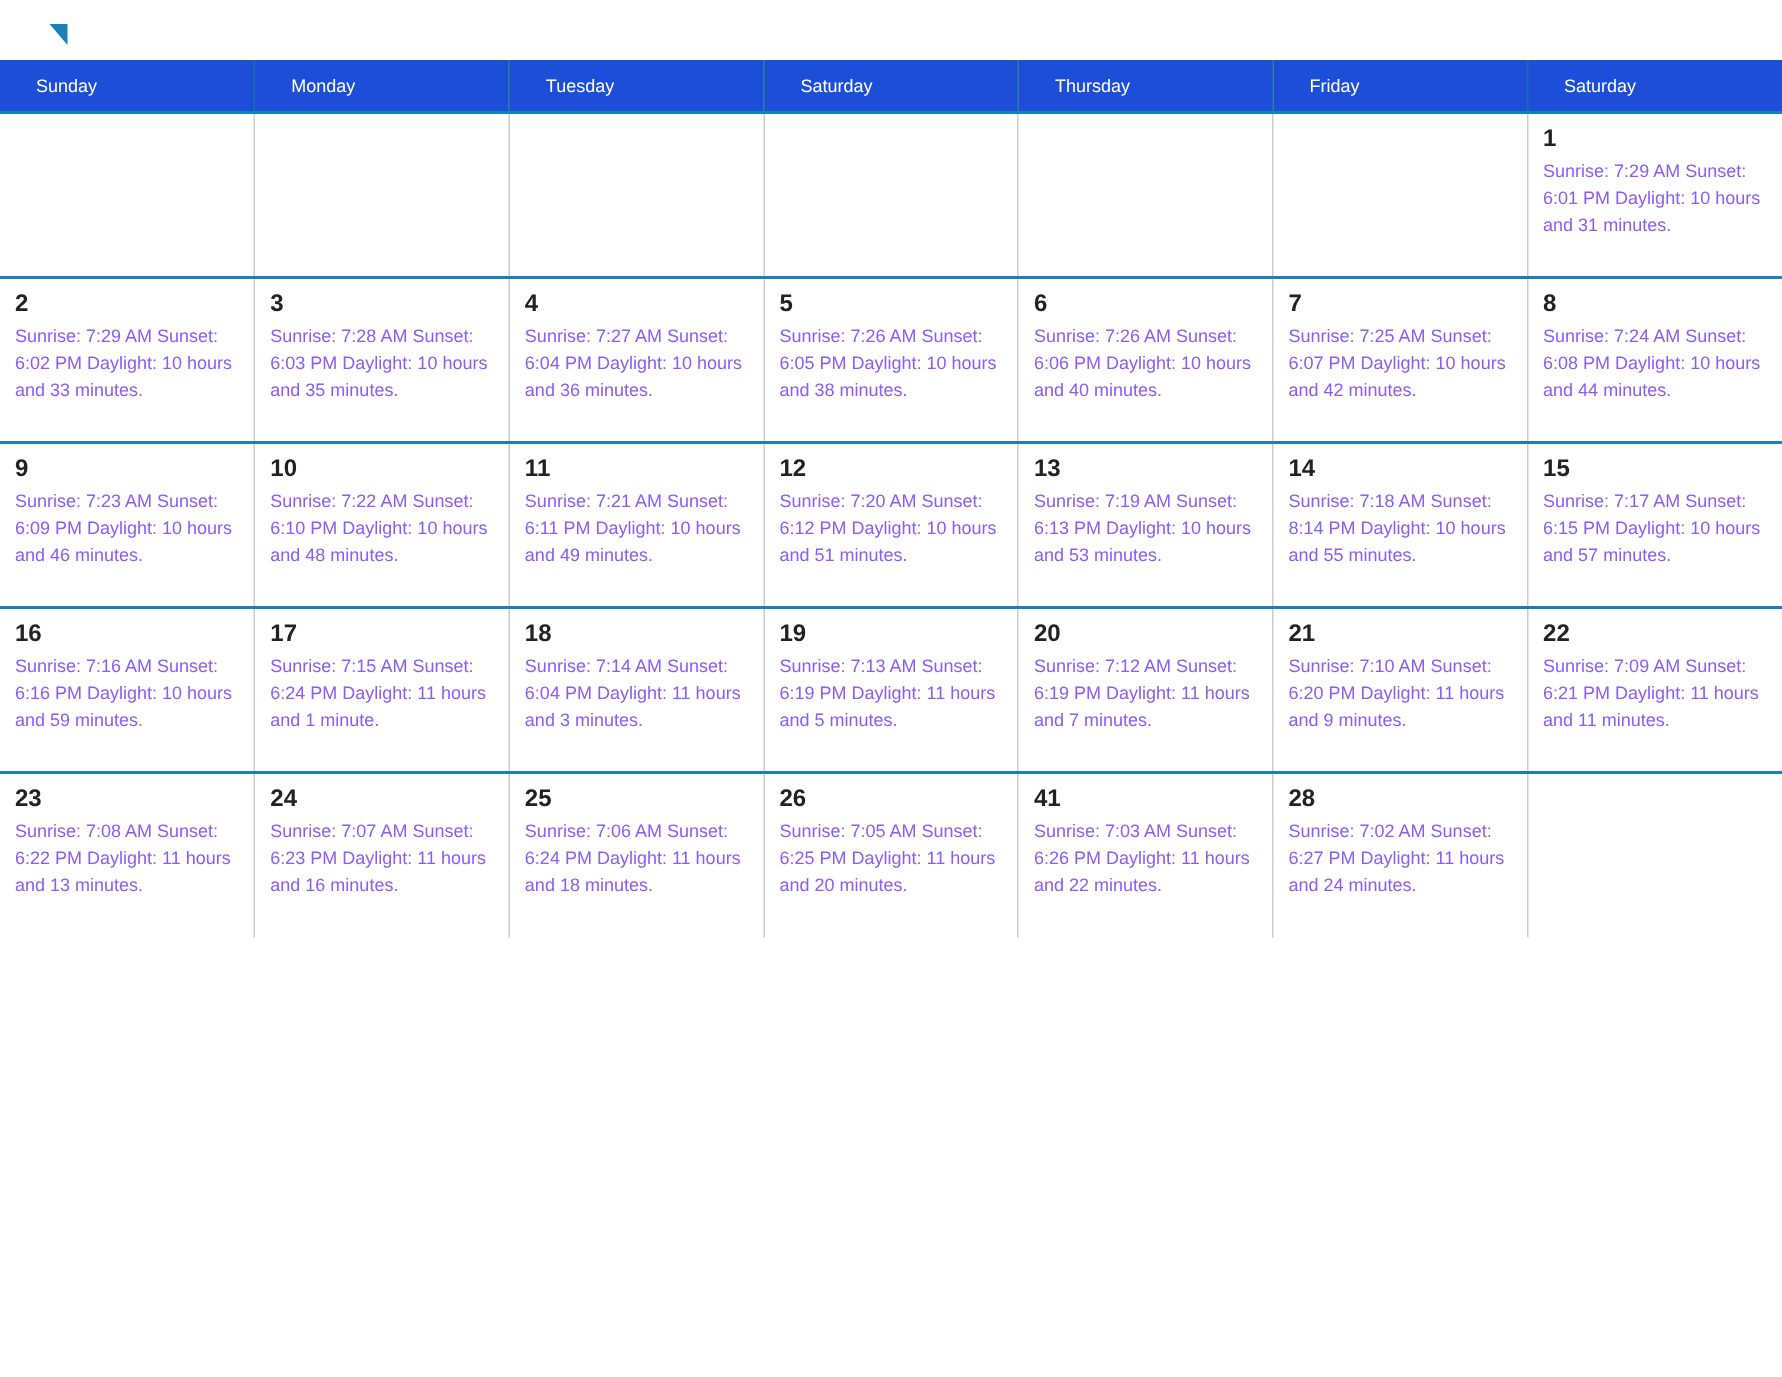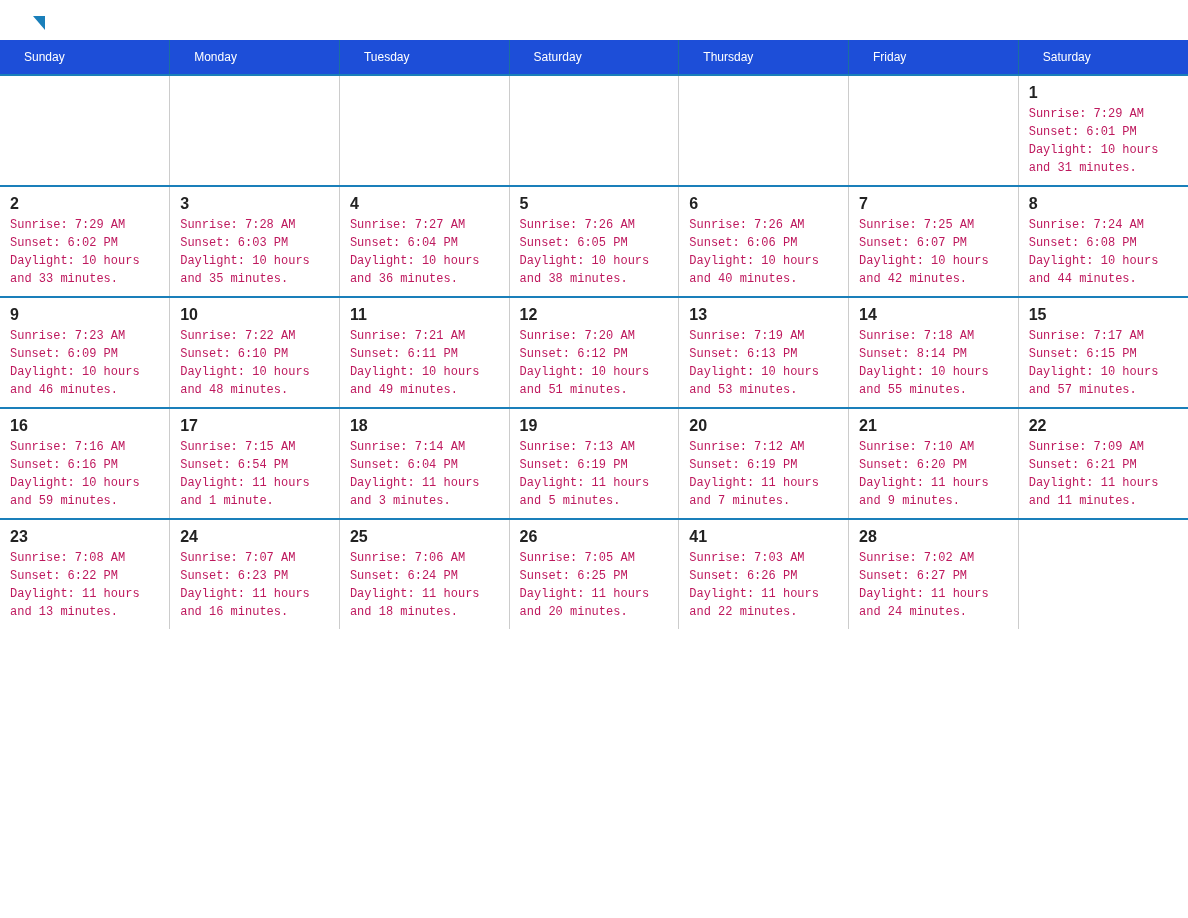--- a/index.html
+++ b/index.html
@@ -69,23 +69,22 @@
       border-top: 2px solid #1a7fba;
     }
     .day-num {
       font-size: 16px;
       font-weight: bold;
       color: #222;
       margin-bottom: 3px;
     }
     .day-info {
       font-size: 12px;
-      color: #be185d;
+      color: #8b5cf6;
       line-height: 1.5;
-      font-family: Liberation Mono, monospace;
     }
     .empty-cell {
       background: #fff;
     }
     .calendar-wrapper {
       padding: 0 0px;
     }
     .logo-wrapper {
       display: flex;
       flex-direction: column;
@@ -273,21 +272,21 @@
           <td>
             <div class="day-num">16</div>
             <div class="day-info">Sunrise: 7:16 AM
 Sunset: 6:16 PM
 Daylight: 10 hours
 and 59 minutes.</div>
           </td>
           <td>
             <div class="day-num">17</div>
             <div class="day-info">Sunrise: 7:15 AM
-Sunset: 6:54 PM
+Sunset: 6:24 PM
 Daylight: 11 hours
 and 1 minute.</div>
           </td>
           <td>
             <div class="day-num">18</div>
             <div class="day-info">Sunrise: 7:14 AM
 Sunset: 6:04 PM
 Daylight: 11 hours
 and 3 minutes.</div>
           </td>

